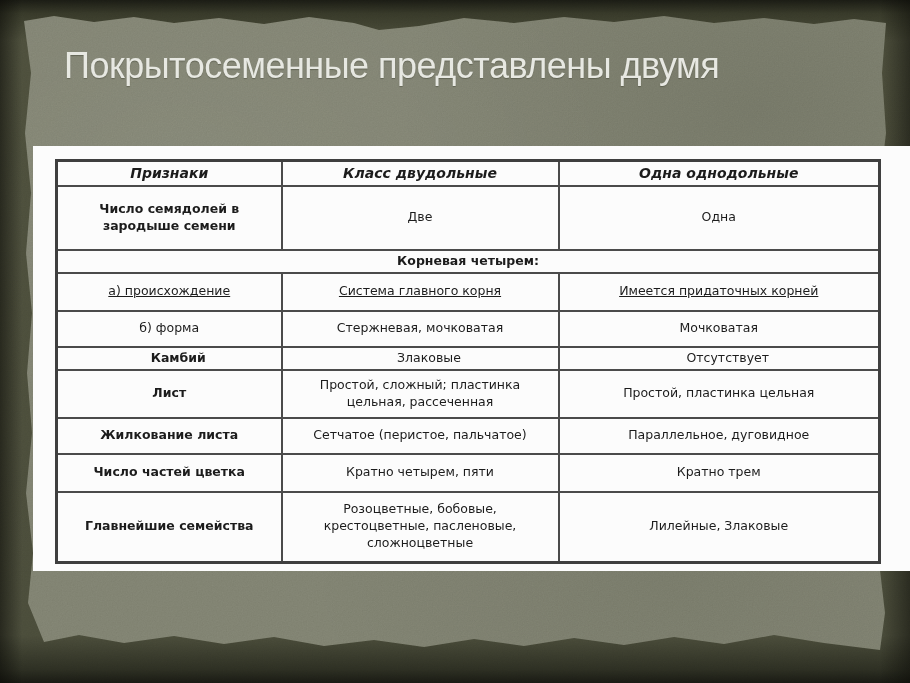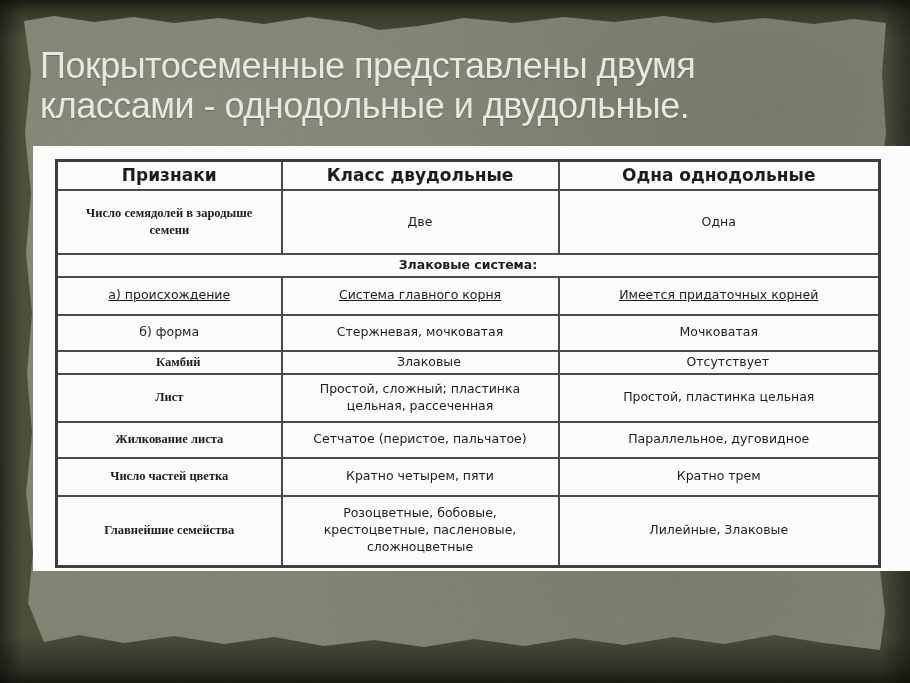--- a/index.html
+++ b/index.html
@@ -25,40 +25,40 @@
       858px 60px,862px 120px,855px 180px,861px 240px,854px 300px,860px 360px,853px 420px,
       860px 480px,854px 540px,861px 600px,856px 637px,
       800px 630px,750px 622px,700px 631px,650px 624px,600px 632px,550px 625px,500px 633px,
       450px 626px,400px 634px,350px 627px,300px 633px,250px 624px,200px 631px,150px 623px,
       100px 630px,55px 622px,20px 629px,
       4px 590px,9px 540px,2px 480px,8px 420px,3px 360px,8px 300px,2px 240px,7px 180px,1px 120px,7px 60px
     );
   }
   .noise{position:absolute;left:0;top:0;pointer-events:none;opacity:.45;mix-blend-mode:multiply;}
   .title{
-    position:absolute;left:40px;top:46px;margin:0;width:800px;
+    position:absolute;left:64px;top:46px;margin:0;width:800px;
     font-family:"Liberation Sans","DejaVu Sans",sans-serif;
     font-size:36px;line-height:40px;font-weight:400;letter-spacing:-0.5px;
     color:#e7e8e2;text-shadow:0 1px 1px rgba(40,42,30,.35);
   }
   .panel{
     position:absolute;left:33px;top:146px;width:877px;height:425px;
     background:#fcfcfc;
   }
   table.cmp{
     margin:13px 0 0 22px;border-collapse:collapse;table-layout:fixed;width:823px;
     border:3px solid #3f3f3f;
     font-size:12.5px;color:#1c1c1c;
   }
   table.cmp th, table.cmp td{
     border:2px solid #4b4b4b;text-align:center;vertical-align:middle;
     padding:2px 10px;line-height:1.35;
   }
-  table.cmp th{font-size:17px;font-weight:bold;height:15px;}
-  td.b{font-weight:bold;font-family:Liberation Serif, serif;}
+  table.cmp th{font-size:14px;font-weight:bold;height:15px;font-style:italic;}
+  td.b{font-weight:bold;}
   tr.r0 td{height:58px;}
   tr.sect td{height:15px;font-weight:bold;}
   tr.r2 td{height:32px;text-decoration:underline;}
   tr.r3 td{height:30px;border-radius:15px;}
   tr.r4 td{height:15px;padding-left:28px;}
   tr.r5 td{height:42px;}
   tr.r6 td{height:30px;}
   tr.r7 td{height:32px;}
   tr.r8 td{height:64px;}
 </style>
@@ -72,21 +72,20 @@
   <svg class="noise" width="910" height="683">
     <filter id="grain">
       <feTurbulence type="fractalNoise" baseFrequency="0.8" numOctaves="2" stitchTiles="stitch"></feTurbulence>
       <feColorMatrix type="matrix" values="0 0 0 0 0.35  0 0 0 0 0.36  0 0 0 0 0.30  0.25 0.25 0.25 0 0"></feColorMatrix>
     </filter>
     <rect width="910" height="683" filter="url(#grain)"></rect>
   </svg>
 
   <h1 class="title">
     <span>Покрытосеменные представлены двумя</span><br>
-    <span>классами - однодольные и двудольные.</span>
   </h1>
 
   <div class="panel">
     <table class="cmp">
       <colgroup>
         <col style="width:225px">
           <col style="width:277px">
           <col style="width:321px">
       </colgroup>
       <tbody>
@@ -94,21 +93,21 @@
           <th>Признаки</th>
           <th>Класс двудольные</th>
           <th>Одна однодольные</th>
         </tr>
         <tr class="r0">
           <td class="b">Число семядолей в зародыше семени</td>
           <td>Две</td>
           <td>Одна</td>
         </tr>
         <tr class="sect">
-          <td colspan="3">Злаковые система:</td>
+          <td colspan="3">Корневая четырем:</td>
         </tr>
         <tr class="r2">
           <td>а) происхождение</td>
           <td>Система главного корня</td>
           <td>Имеется придаточных корней</td>
         </tr>
         <tr class="r3">
           <td>б) форма</td>
           <td>Стержневая, мочковатая</td>
           <td>Мочковатая</td>

